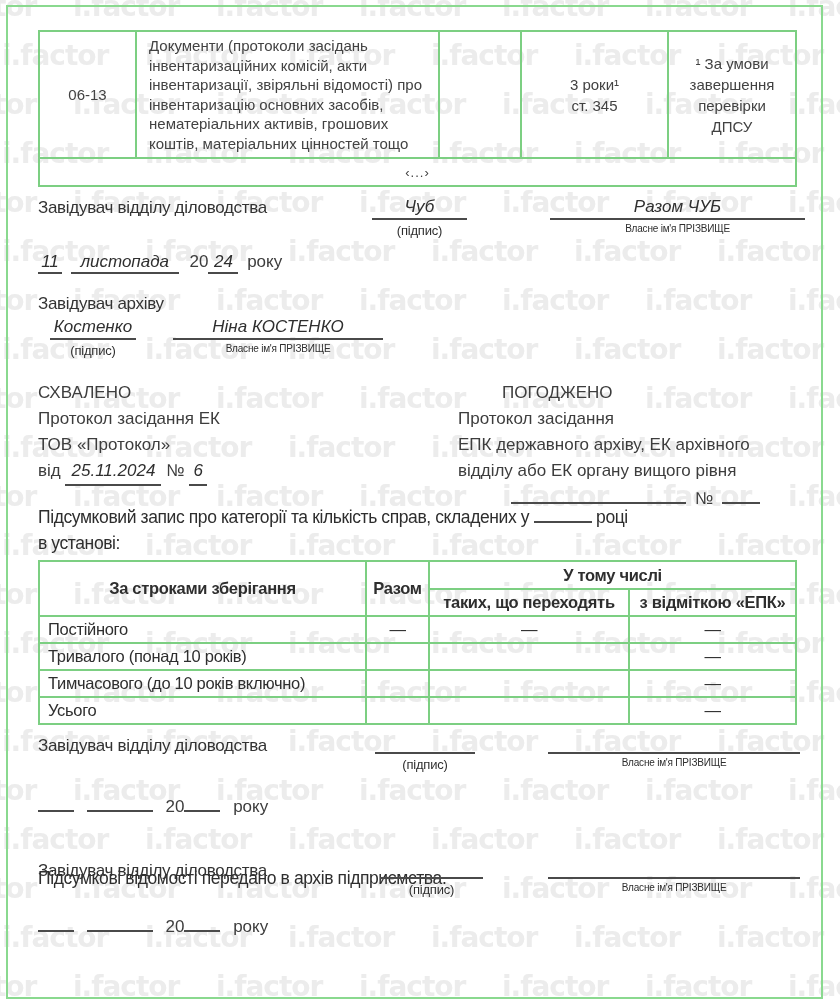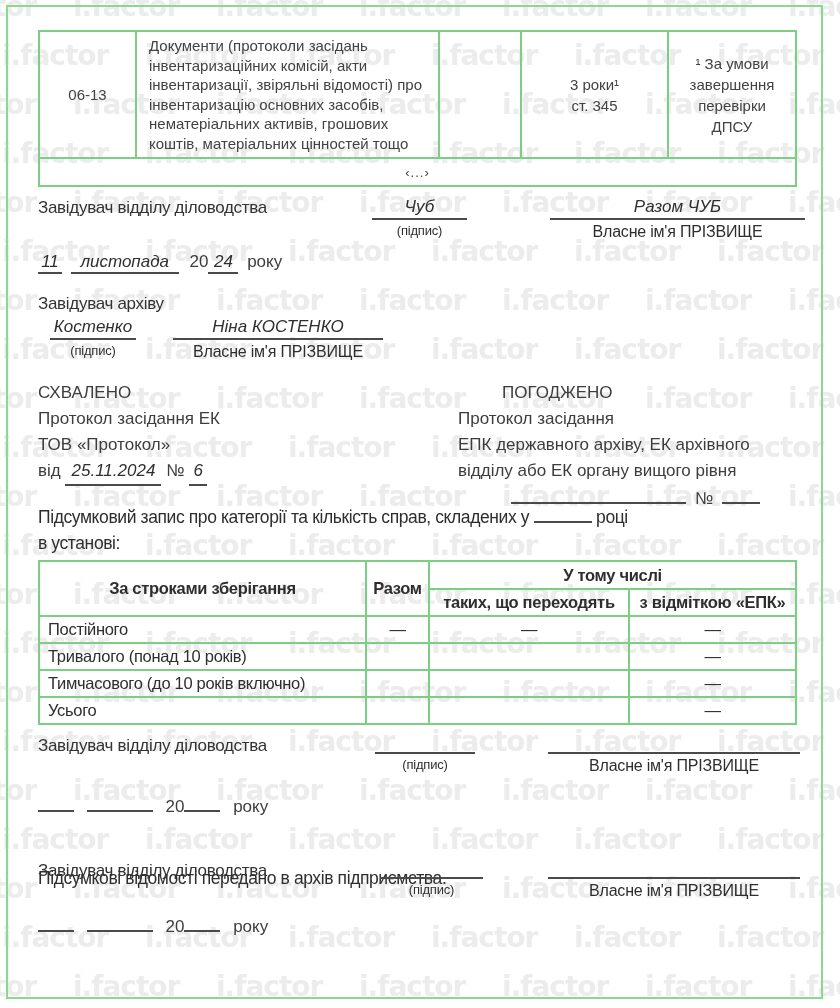--- a/index.html
+++ b/index.html
@@ -45,21 +45,21 @@
   .round { font-size:17px; color:#3d3d3d; }
   .cond  { font-size:17.5px; letter-spacing:-0.4px; color:#2e2e2e; }
   .role  { font-size:17px; letter-spacing:-0.3px; color:#333; white-space:nowrap;text-align:right; }
   .filled { font-style:italic; color:#2f2f2f; }
   .uline { border-bottom:2px solid #4a4a4a; }
   .blank { display:inline-block; border-bottom:2px solid #4a4a4a; height:16px; vertical-align:baseline; }
   .siggroup { position:absolute; z-index:2; text-align:center; }
   .sigval { display:block; font-style:italic; font-size:17px; color:#2f2f2f;
             border-bottom:2px solid #4a4a4a; padding-bottom:1px; min-height:20px; }
   .sigcap { display:block; font-size:13px; letter-spacing:-0.2px; color:#2e2e2e; padding-top:3px; }
-  .sigcap2 { font-size:16px; }
+  .sigcap2 { font-size:10px; }
   .lh26 { line-height:26px; }
   .nowrap { white-space:nowrap; }
 </style>
 </head>
 <body>
 
 <div class="page">
 
   <div class="wm-layer" id="watermark">
       <span class="wm" style="left: -70px; top: -10px;">i.factor</span>

